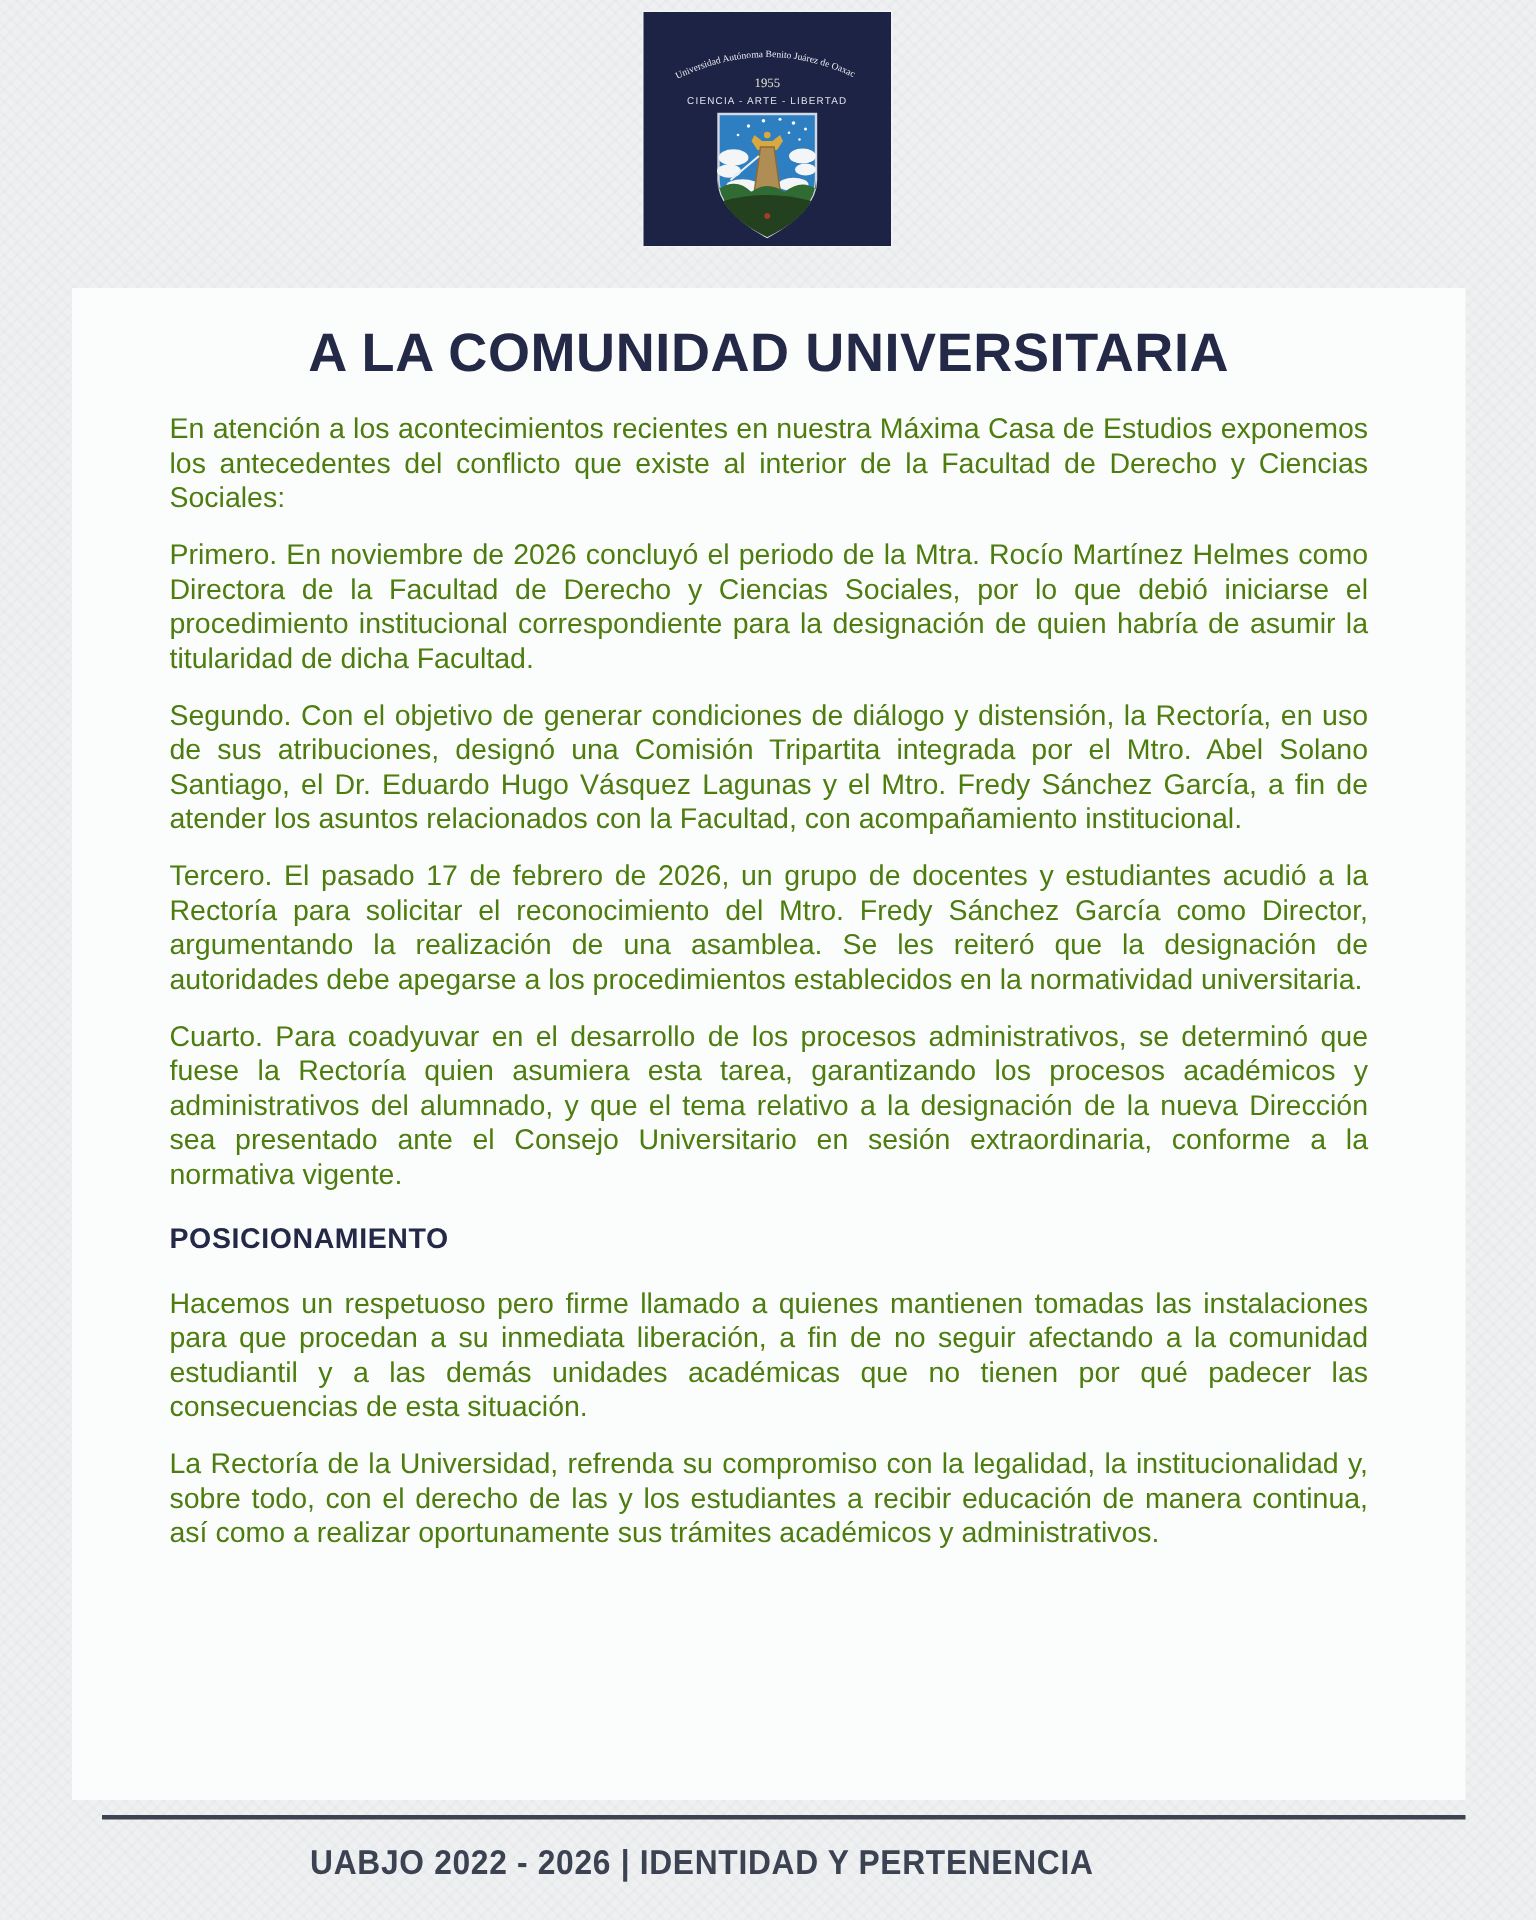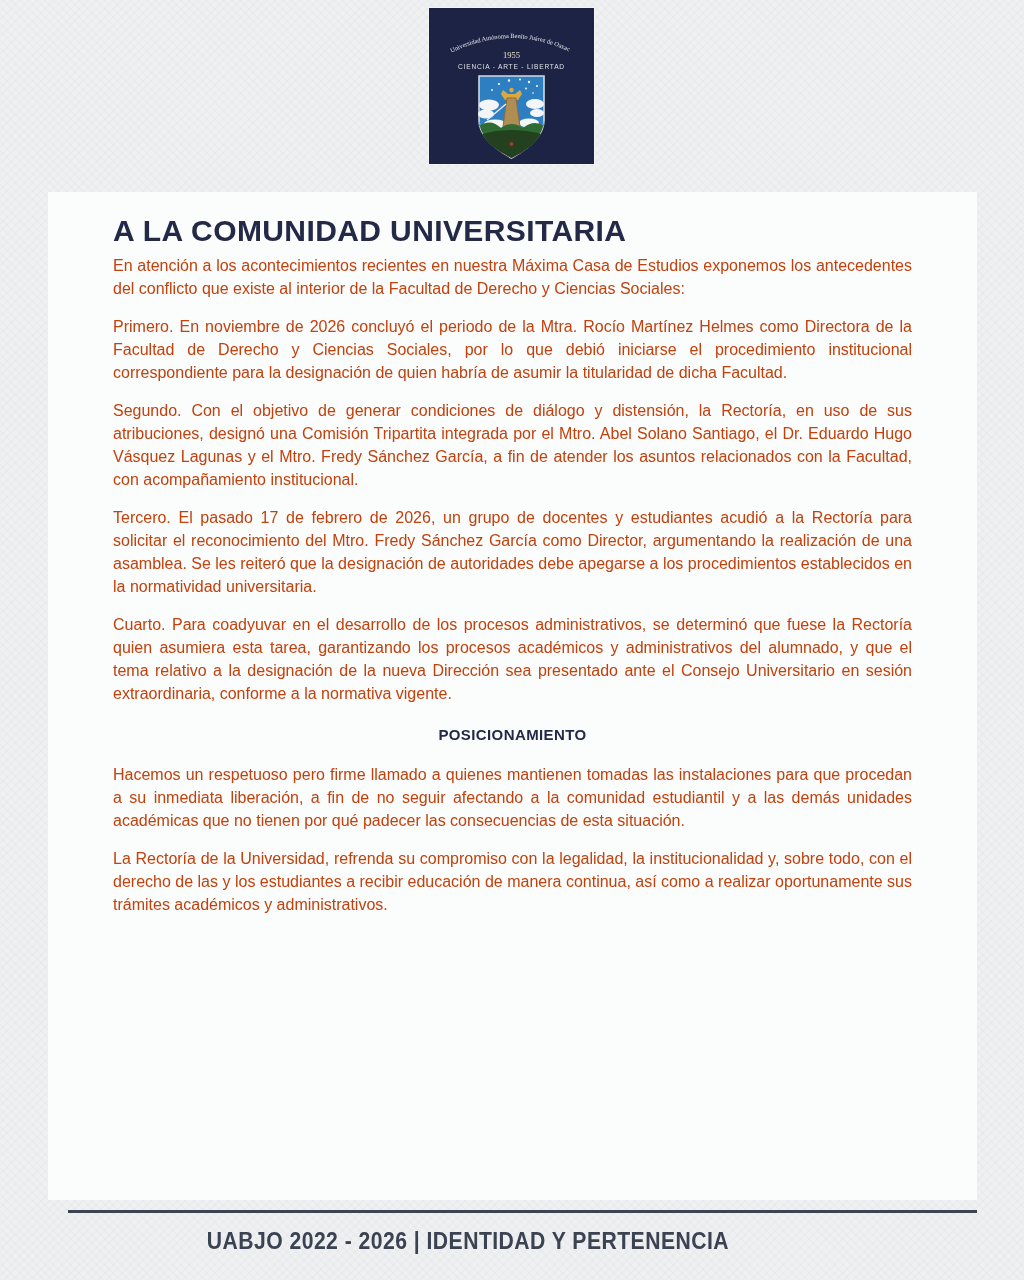--- a/index.html
+++ b/index.html
@@ -27,40 +27,39 @@
   }
   .logo-box svg { display: block; width: 165px; height: 156px; }
   .paper {
     position: absolute;
     left: 48px; top: 192px;
     width: 929px; height: 1008px;
     background: #fbfcfc;
     padding: 22px 65px 0 65px;
   }
   .doc-title {
-    font-size: 30px;
+    font-size: 36px;
     font-weight: 700;
     letter-spacing: 0.4px;
     color: #232947;
-    text-align: left;
-    margin-bottom: 6px;
+    text-align: center;
+    margin-bottom: 19px;
   }
   .body-par {
-    font-size: 16px;
+    font-size: 19px;
     line-height: 23px;
-    color: #c2410c;
+    color: #4d7c0f;
     text-align: justify;
     margin-bottom: 15px;
   }
   .section-heading {
-    font-size: 15px;
+    font-size: 19px;
     font-weight: 700;
     letter-spacing: 0.4px;
     color: #232947;
-    text-align: center;
     margin: 21px 0 20px 0;
   }
   .footer-divider {
     position: absolute;
     left: 68px; top: 1210px;
     width: 909px; height: 3px;
     background: #3d4350;
   }
   .footer-slogan {
     position: absolute;

